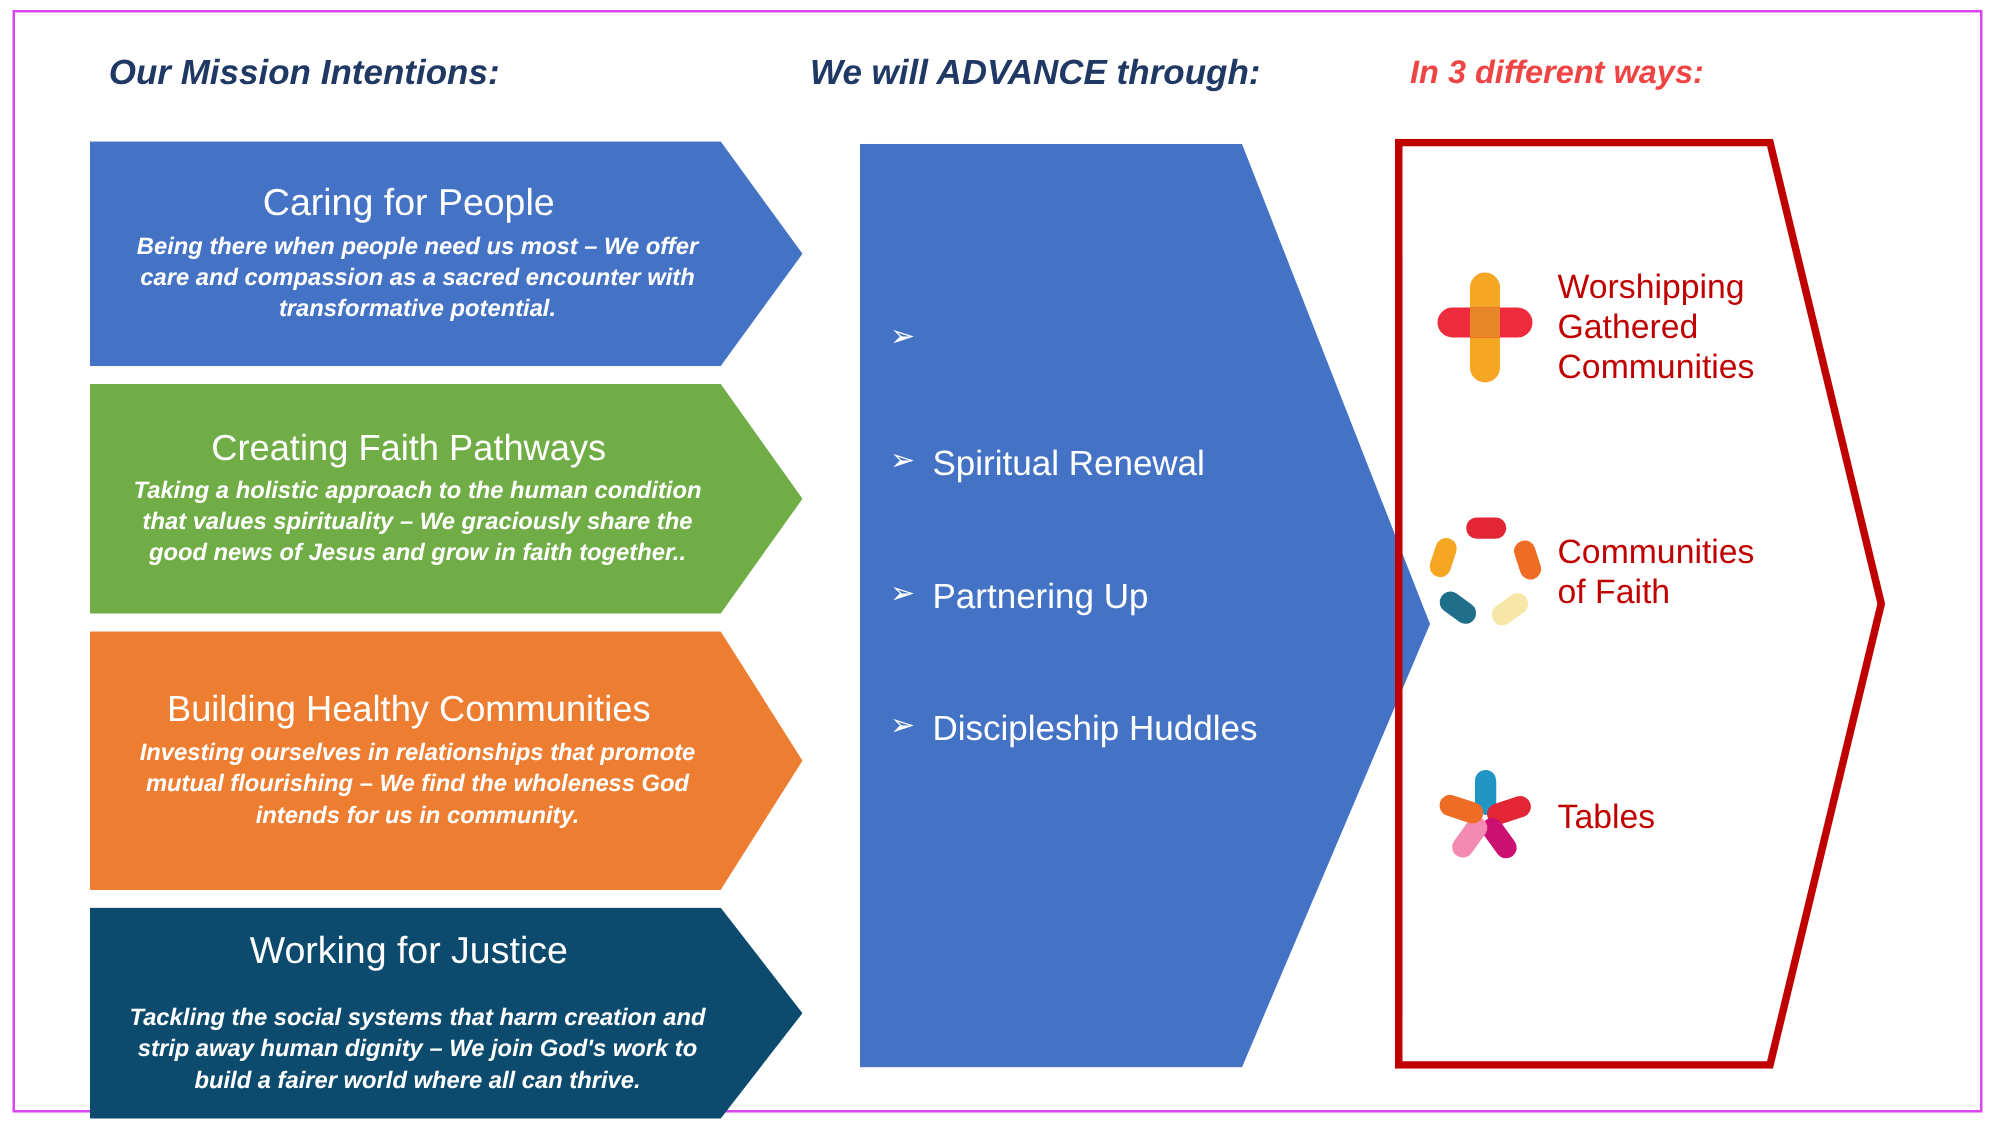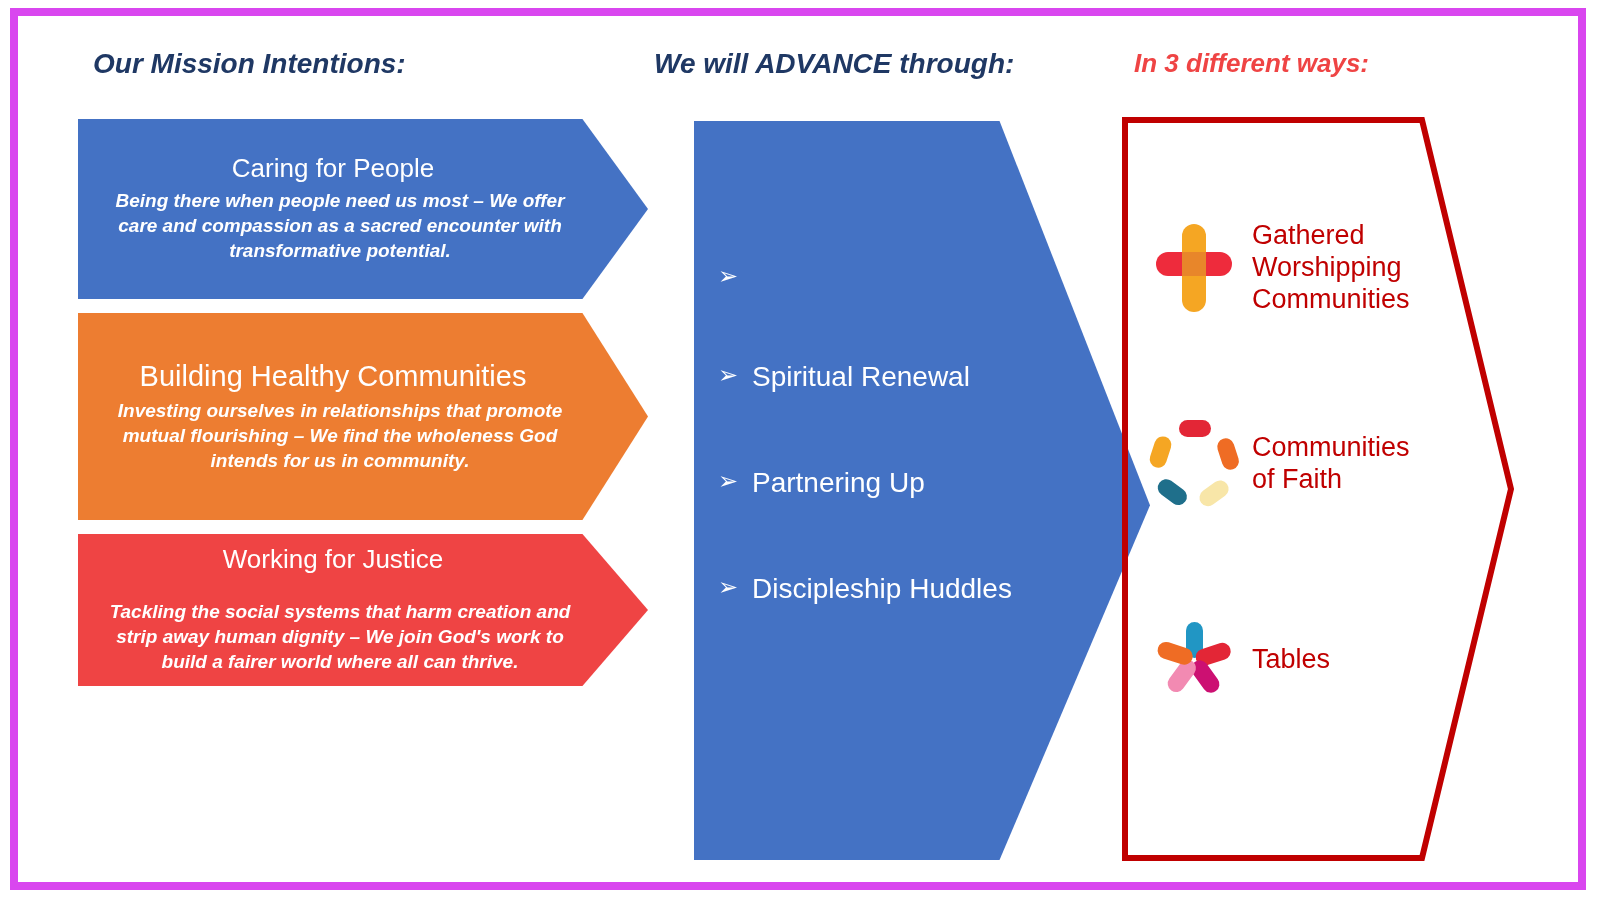--- a/index.html
+++ b/index.html
@@ -4,21 +4,21 @@
 <style>
   html,body{margin:0;padding:0;background:#ffffff;}
   body{
     width:1600px;height:907px;
     font-family:"Liberation Sans", sans-serif;
     overflow:hidden;position:relative;
   }
   #frame{
     position:absolute;left:10px;top:8px;
     width:1576px;height:882px;
-    border:8px solid #d946ef;
+    border:2px solid #d946ef;
     background:#ffffff;
     box-sizing:border-box;
   }
 
   
   .col-head{
     position:absolute;
     font-weight:bold;font-style:italic;
     white-space:nowrap;
   }
@@ -34,32 +34,32 @@
     margin-bottom:14px;
     box-sizing:border-box;
     color:#ffffff;
     text-align:center;
     -webkit-clip-path:polygon(0 0, 88.5% 0, 100% 50%, 88.5% 100%, 0 100%);
     clip-path:polygon(0 0, 88.5% 0, 100% 50%, 88.5% 100%, 0 100%);
     filter:drop-shadow(1px 1px 1px rgba(0,0,0,0.35));
     display:flex;flex-direction:column;justify-content:center;
   }
   .arrow .a-title{
-    font-size:26px;font-weight:normal;line-height:1.15;
+    font-size:30px;font-weight:normal;line-height:1.15;
     padding:0 80px 0 20px;
     margin-bottom:4px;
   }
   .arrow .a-desc{
     font-size:19px;font-style:italic;font-weight:bold;line-height:1.32;
     padding:0 64px 0 18px;
   }
   #arrow-0{height:180px;background:#4472C4;}
   #arrow-1{height:184px;background:#70AD47;}
   #arrow-2{height:207px;background:#ED7D31;}
-  #arrow-3{height:152px;background:#ef4444;gap:20px;}
+  #arrow-3{height:169px;background:#0c4a6e;gap:20px;}
   #arrow-1 .a-title{font-size:29px;}
   #arrow-2 .a-title{font-size:29px;}
 
   
   #mid-shape{
     position:absolute;left:676px;top:105px;
     width:456px;height:739px;
     background:#4472C4;
     -webkit-clip-path:polygon(0 0, 67% 0, 100% 52%, 67% 100%, 0 100%);
     clip-path:polygon(0 0, 67% 0, 100% 52%, 67% 100%, 0 100%);
@@ -108,20 +108,24 @@
   <div class="col-head" id="head-mid">We will ADVANCE through:</div>
   <div class="col-head" id="head-right">In 3 different ways:</div>
 
   <div id="left-col">
 
     <div class="arrow" id="arrow-0">
       <div class="a-title">Caring for People</div>
       <div class="a-desc">Being there when people need us most – We offer care and compassion as a sacred encounter with transformative potential.</div>
     </div>
 
+    <div class="arrow" id="arrow-1">
+      <div class="a-title">Creating Faith Pathways</div>
+      <div class="a-desc">Taking a holistic approach to the human condition that values spirituality –  We graciously share the good news of Jesus and grow in faith together..</div>
+    </div>
 
     <div class="arrow" id="arrow-2">
       <div class="a-title">Building Healthy Communities</div>
       <div class="a-desc">Investing ourselves in relationships that promote mutual flourishing – We find the wholeness God intends for us in community.</div>
     </div>
 
     <div class="arrow" id="arrow-3">
       <div class="a-title">Working for Justice</div>
       <div class="a-desc">Tackling the social systems that harm creation and strip away human dignity – We join God's work to build  a fairer world where all can thrive.</div>
     </div>
@@ -160,22 +164,22 @@
 
     <div class="way">
       <div class="way-icon">
         <svg viewBox="0 0 96 104" width="96" height="104">
           <rect x="36" y="8" width="24" height="88" rx="12" fill="#F5A623"></rect>
           <rect x="10" y="36" width="76" height="24" rx="12" fill="#EE2B3C"></rect>
           <rect x="36" y="36" width="24" height="24" fill="#E8862A"></rect>
         </svg>
       </div>
       <div class="way-label">
+        <span>Worshipping</span>
         <span>Gathered</span>
-        <span>Worshipping</span>
         <span>Communities</span>
       </div>
     </div>
 
     <div class="way">
       <div class="way-icon">
         <svg viewBox="0 0 96 104" width="96" height="104">
           <g>
             <rect x="33" y="8" width="32" height="17" rx="8.5" fill="#E32636"></rect>
             <rect x="33" y="8" width="32" height="17" rx="8.5" fill="#EF6C24" transform="rotate(72 48 52)"></rect>

